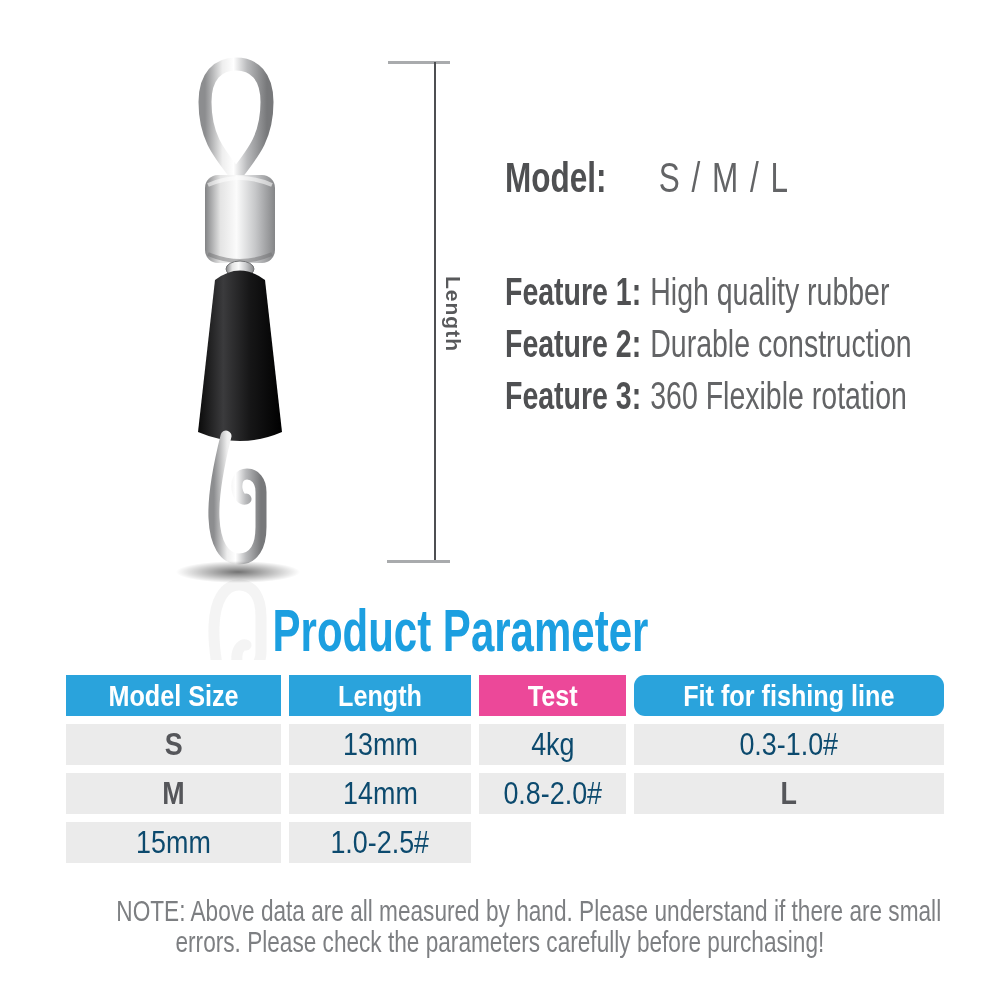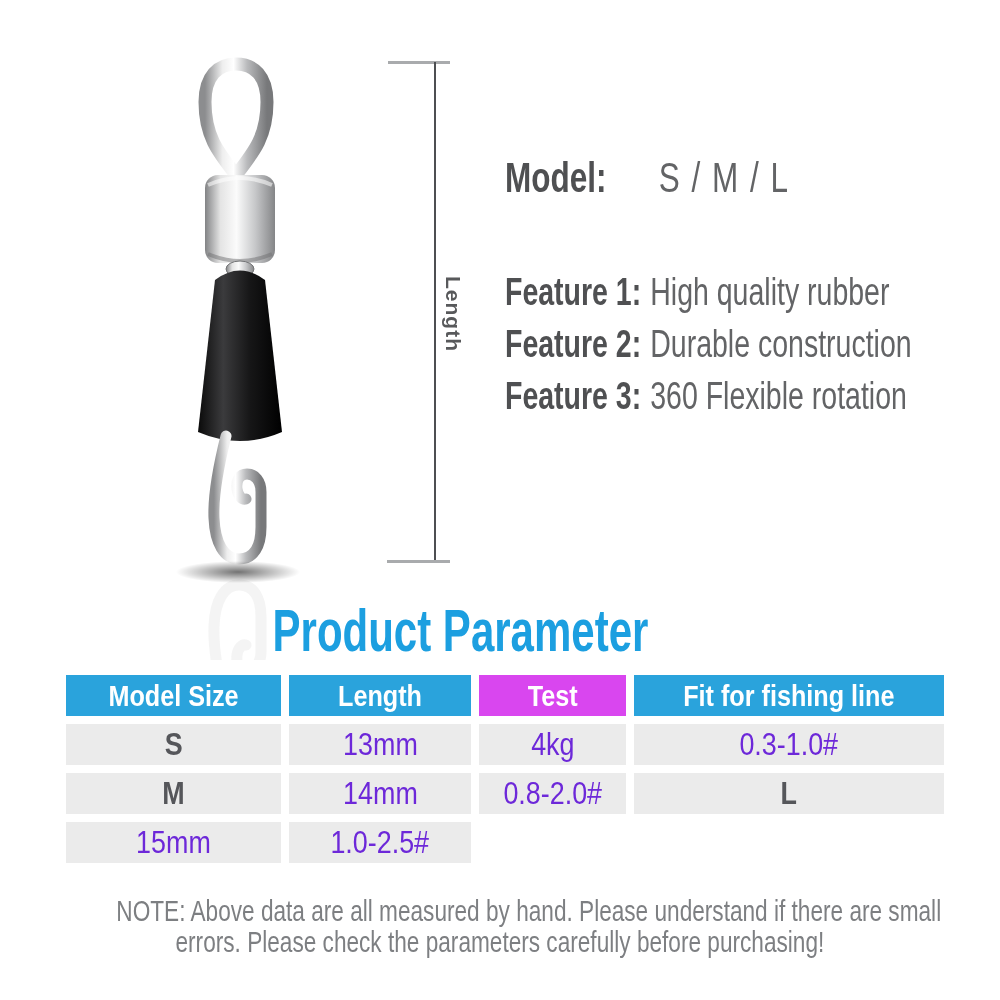--- a/index.html
+++ b/index.html
@@ -33,21 +33,21 @@
   .feature-value{font-size:38px;font-weight:400;color:#636466;}
   
   .section-title{position:absolute;left:0;top:601px;width:920px;text-align:center;
     font-size:60px;font-weight:bold;line-height:60px;white-space:nowrap;}
   .section-title .cond{display:inline-block;transform:scaleX(0.70);transform-origin:center center;}
   
   .spec-table{position:absolute;left:66px;top:675px;width:869px;
     display:grid;grid-template-columns:215px 182px 147px 310px;
     column-gap:5px;row-gap:14px;grid-auto-rows:41px;gap:8px;}
   .th{color:#ffffff;font-size:30px;font-weight:bold;line-height:41px;text-align:center;white-space:nowrap;}
-  .td{background:#ebebeb;color:#6d28d9;font-size:32px;line-height:41px;text-align:center;white-space:nowrap;}
+  .td{background:#ebebeb;color:#0c4a6e;font-size:32px;line-height:41px;text-align:center;white-space:nowrap;}
   .td-size{font-weight:bold;color:#55565a;}
   .th .cond,.td .cond{display:inline-block;transform:scaleX(0.84);transform-origin:center center;}
   
   .note{position:absolute;left:0;top:896px;width:1000px;text-align:center;
     color:#7d7f82;font-size:29px;line-height:31px;white-space:nowrap;}
   .note .cond{display:inline-block;transform:scaleX(0.78);transform-origin:center center;}
 </style>
 </head>
 <body>
 
@@ -126,23 +126,23 @@
 
   <div class="section-title" style="color:#1c9fe0;">
     <span class="cond">Product Parameter</span>
   </div>
 
   <div class="spec-table">
     <div class="th" style="background:#2aa3dc;">
       <span class="cond">Model Size</span></div>
     <div class="th" style="background:#2aa3dc;">
       <span class="cond">Length</span></div>
-    <div class="th" style="background:#d946ef;">
+    <div class="th" style="background:#ec4899;">
       <span class="cond">Test</span></div>
-    <div class="th" style="background:#2aa3dc;">
+    <div class="th" style="background:#2aa3dc;border-radius:11px;">
       <span class="cond">Fit for fishing line</span></div>
 
     <div class="td td-size">
       <span class="cond">S</span></div>
     <div class="td">
       <span class="cond">13mm</span></div>
     <div class="td">
       <span class="cond">4kg</span></div>
     <div class="td">
       <span class="cond">0.3-1.0#</span></div>

